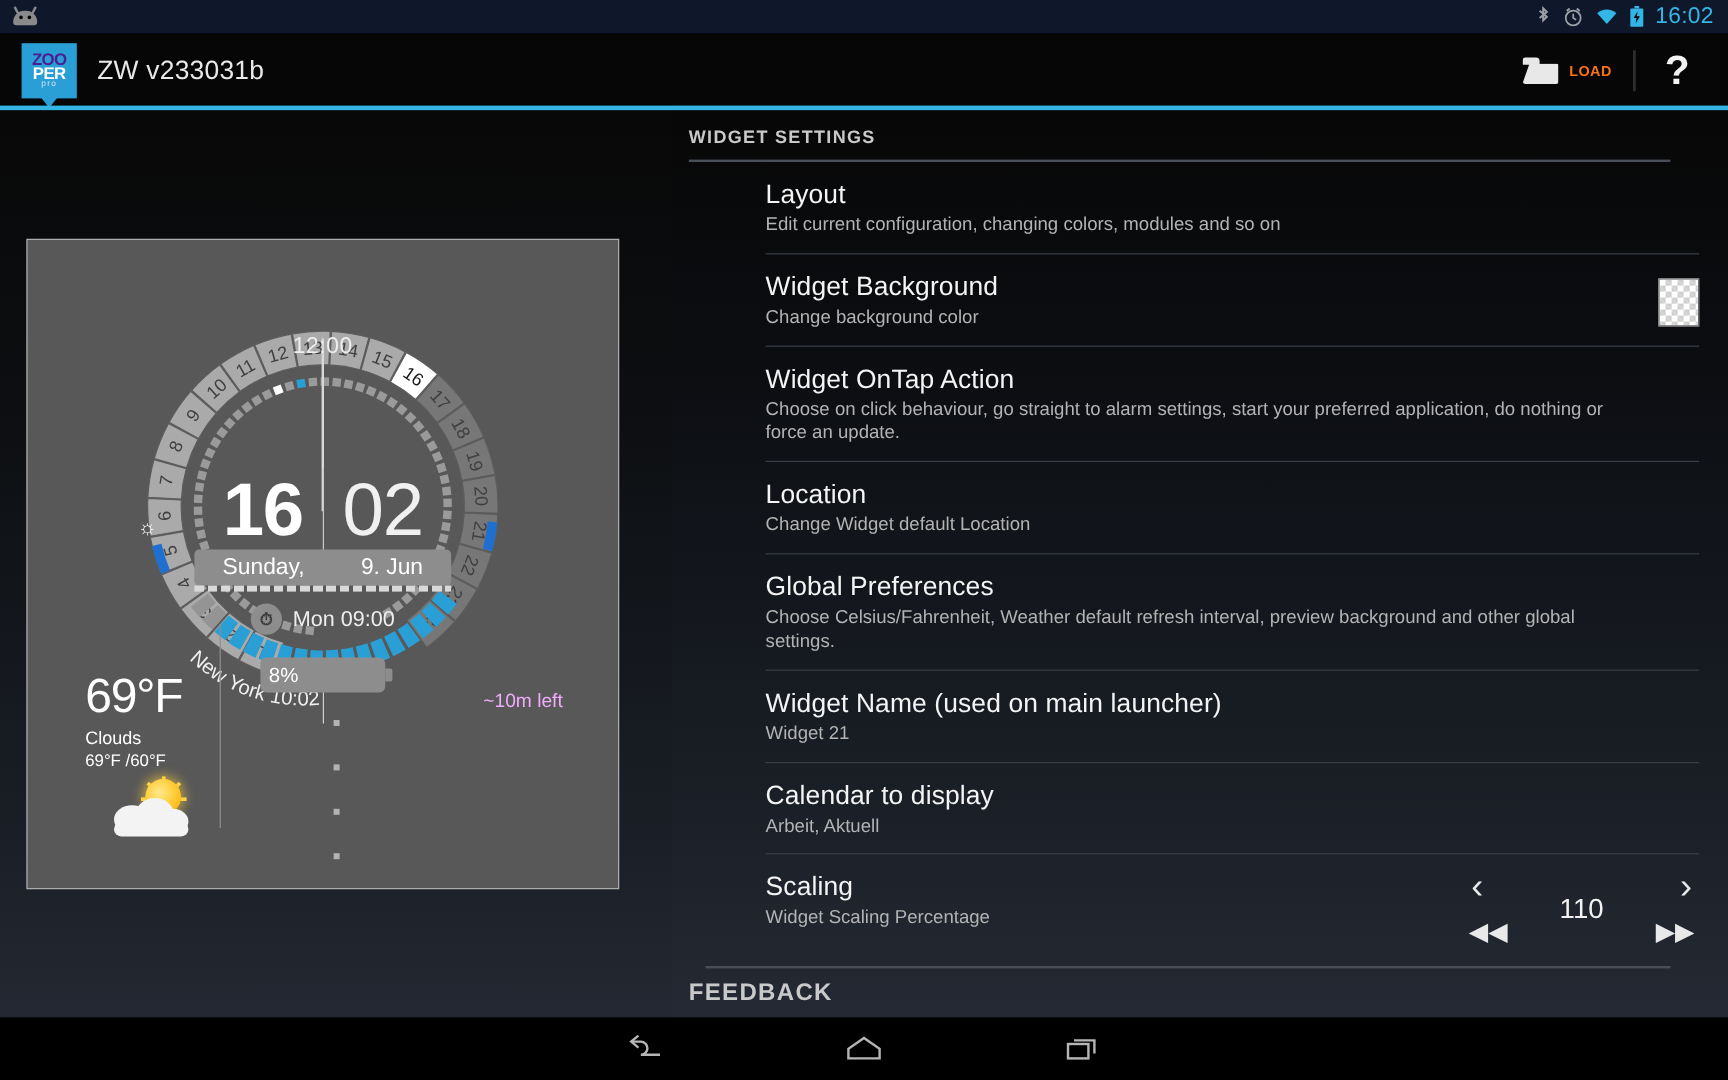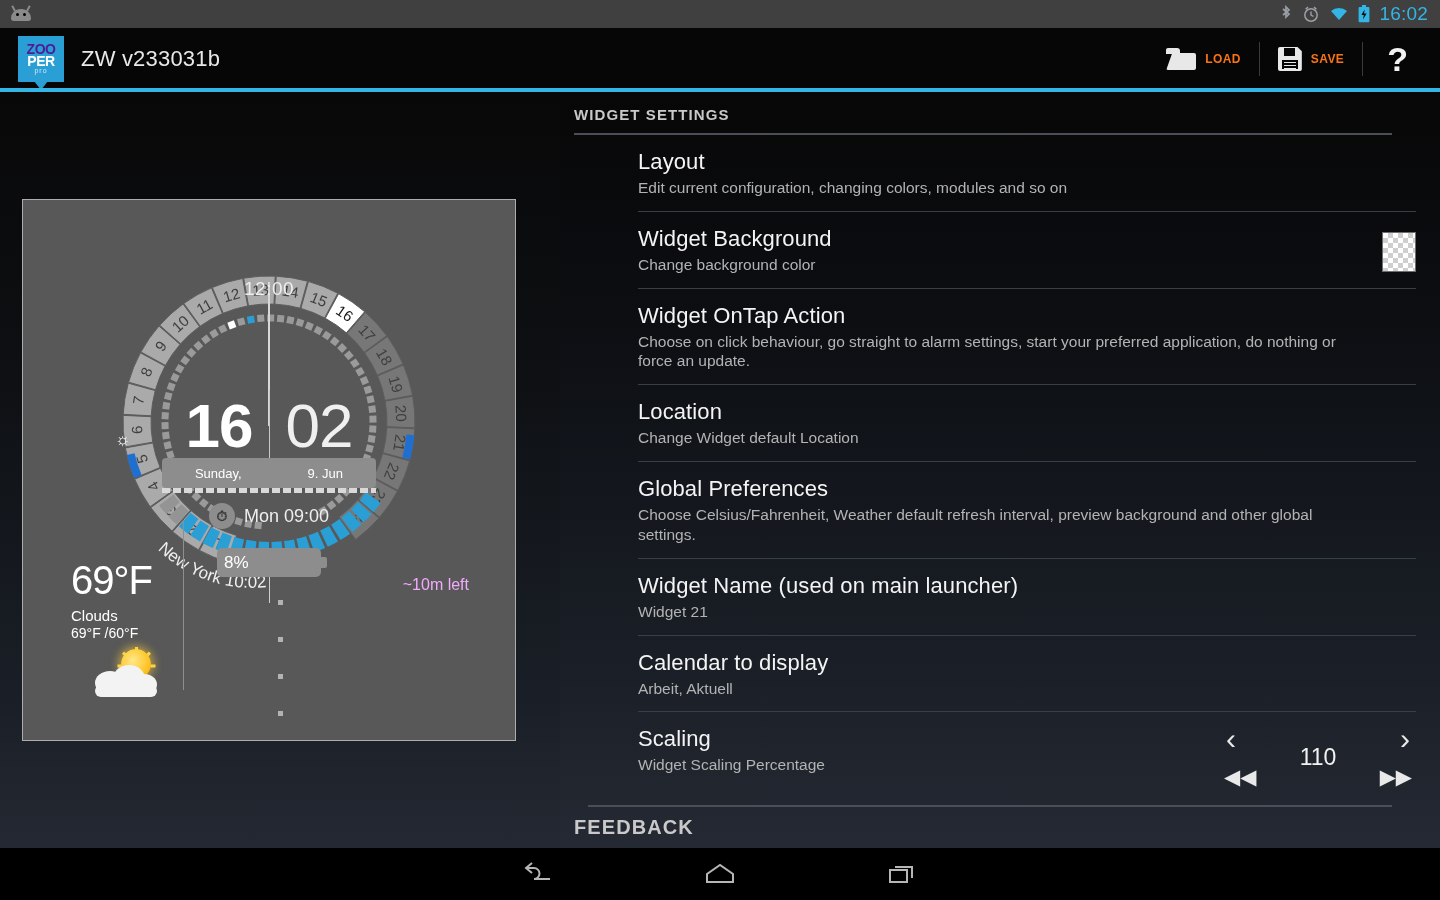--- a/index.html
+++ b/index.html
@@ -7,21 +7,21 @@
     width:1440px; height:900px;
     background:#000;
     font-family:"Liberation Sans", sans-serif;
     overflow:hidden;
   }
   #app { position:relative; width:1440px; height:900px; background:#000; }
 
   
   .statusbar{
     position:absolute; left:0; top:0; width:1440px; height:28px;
-    background:#404040; display:flex; align-items:center;
+    background:#0f172a; display:flex; align-items:center;
   }
   .sb-left{ padding-left:8px; display:flex; align-items:center; }
   .sb-right{ margin-left:auto; display:flex; align-items:center; gap:9px; padding-right:12px; }
   .sb-time{ color:#33b5e5; font-size:19px; letter-spacing:.2px; }
   .droid{ width:26px; height:18px; position:relative; }
   .droid .head{
     position:absolute; left:3px; top:4px; width:20px; height:12px;
     background:#8a8a8a; border-radius:10px 10px 3px 3px;
   }
   .droid .eye{ position:absolute; top:8px; width:3px; height:3px; border-radius:50%; background:#000;}
@@ -97,21 +97,21 @@
     position:absolute; left:0; top:152px; width:100%;
     display:flex; justify-content:center; align-items:baseline; gap:0;
   }
   .hh{ color:#fff; font-size:62px; font-weight:bold; letter-spacing:-1px; padding-right:16px;}
   .divline{ width:1px; height:78px; background:#c9c9c9; align-self:center; }
   .mm{ color:#f0f0f0; font-size:62px; font-weight:300; letter-spacing:-1px; padding-left:16px;}
   .datebar{
     position:absolute; left:50%; margin-left:-107px; top:220px;
     width:214px; height:30px; background:#8d8d8d; border-radius:4px;
     display:flex; align-items:center; justify-content:space-around;
-    color:#fff; font-size:13px;
+    color:#fff; font-size:19px;
   }
   .datebar-ticks{
     position:absolute; left:50%; margin-left:-107px; top:250px; width:214px; height:5px;
     background:repeating-linear-gradient(to right,#d9d9d9 0 8px, transparent 8px 11px);
   }
   .alarmrow{
     position:absolute; left:0; top:265px; width:100%;
     display:flex; align-items:center; justify-content:center; gap:9px;
     color:#eee; font-size:18px;
   }
@@ -254,31 +254,20 @@
 
     <div class="ab-right">
       <div class="ab-btn">
         <span class="ico-folder">
           <span class="tab"></span>
             <span class="body"></span>
         </span>
         <span>LOAD</span>
       </div>
       <div class="ab-sep"></div>
-      <div class="ab-btn">
-        <span class="ico-floppy">
-          <span class="shutter"></span>
-          <span class="lbl">
-              <i></i>
-              <i></i>
-              <i></i>
-            </span>
-        </span>
-        <span>SAVE</span>
-      </div>
       <div class="ab-sep"></div>
       <div class="ab-help">?</div>
     </div>
   </div>
 
   <div class="accent-line"></div>
 
   <div class="main">
 
     <div class="left-pane">

